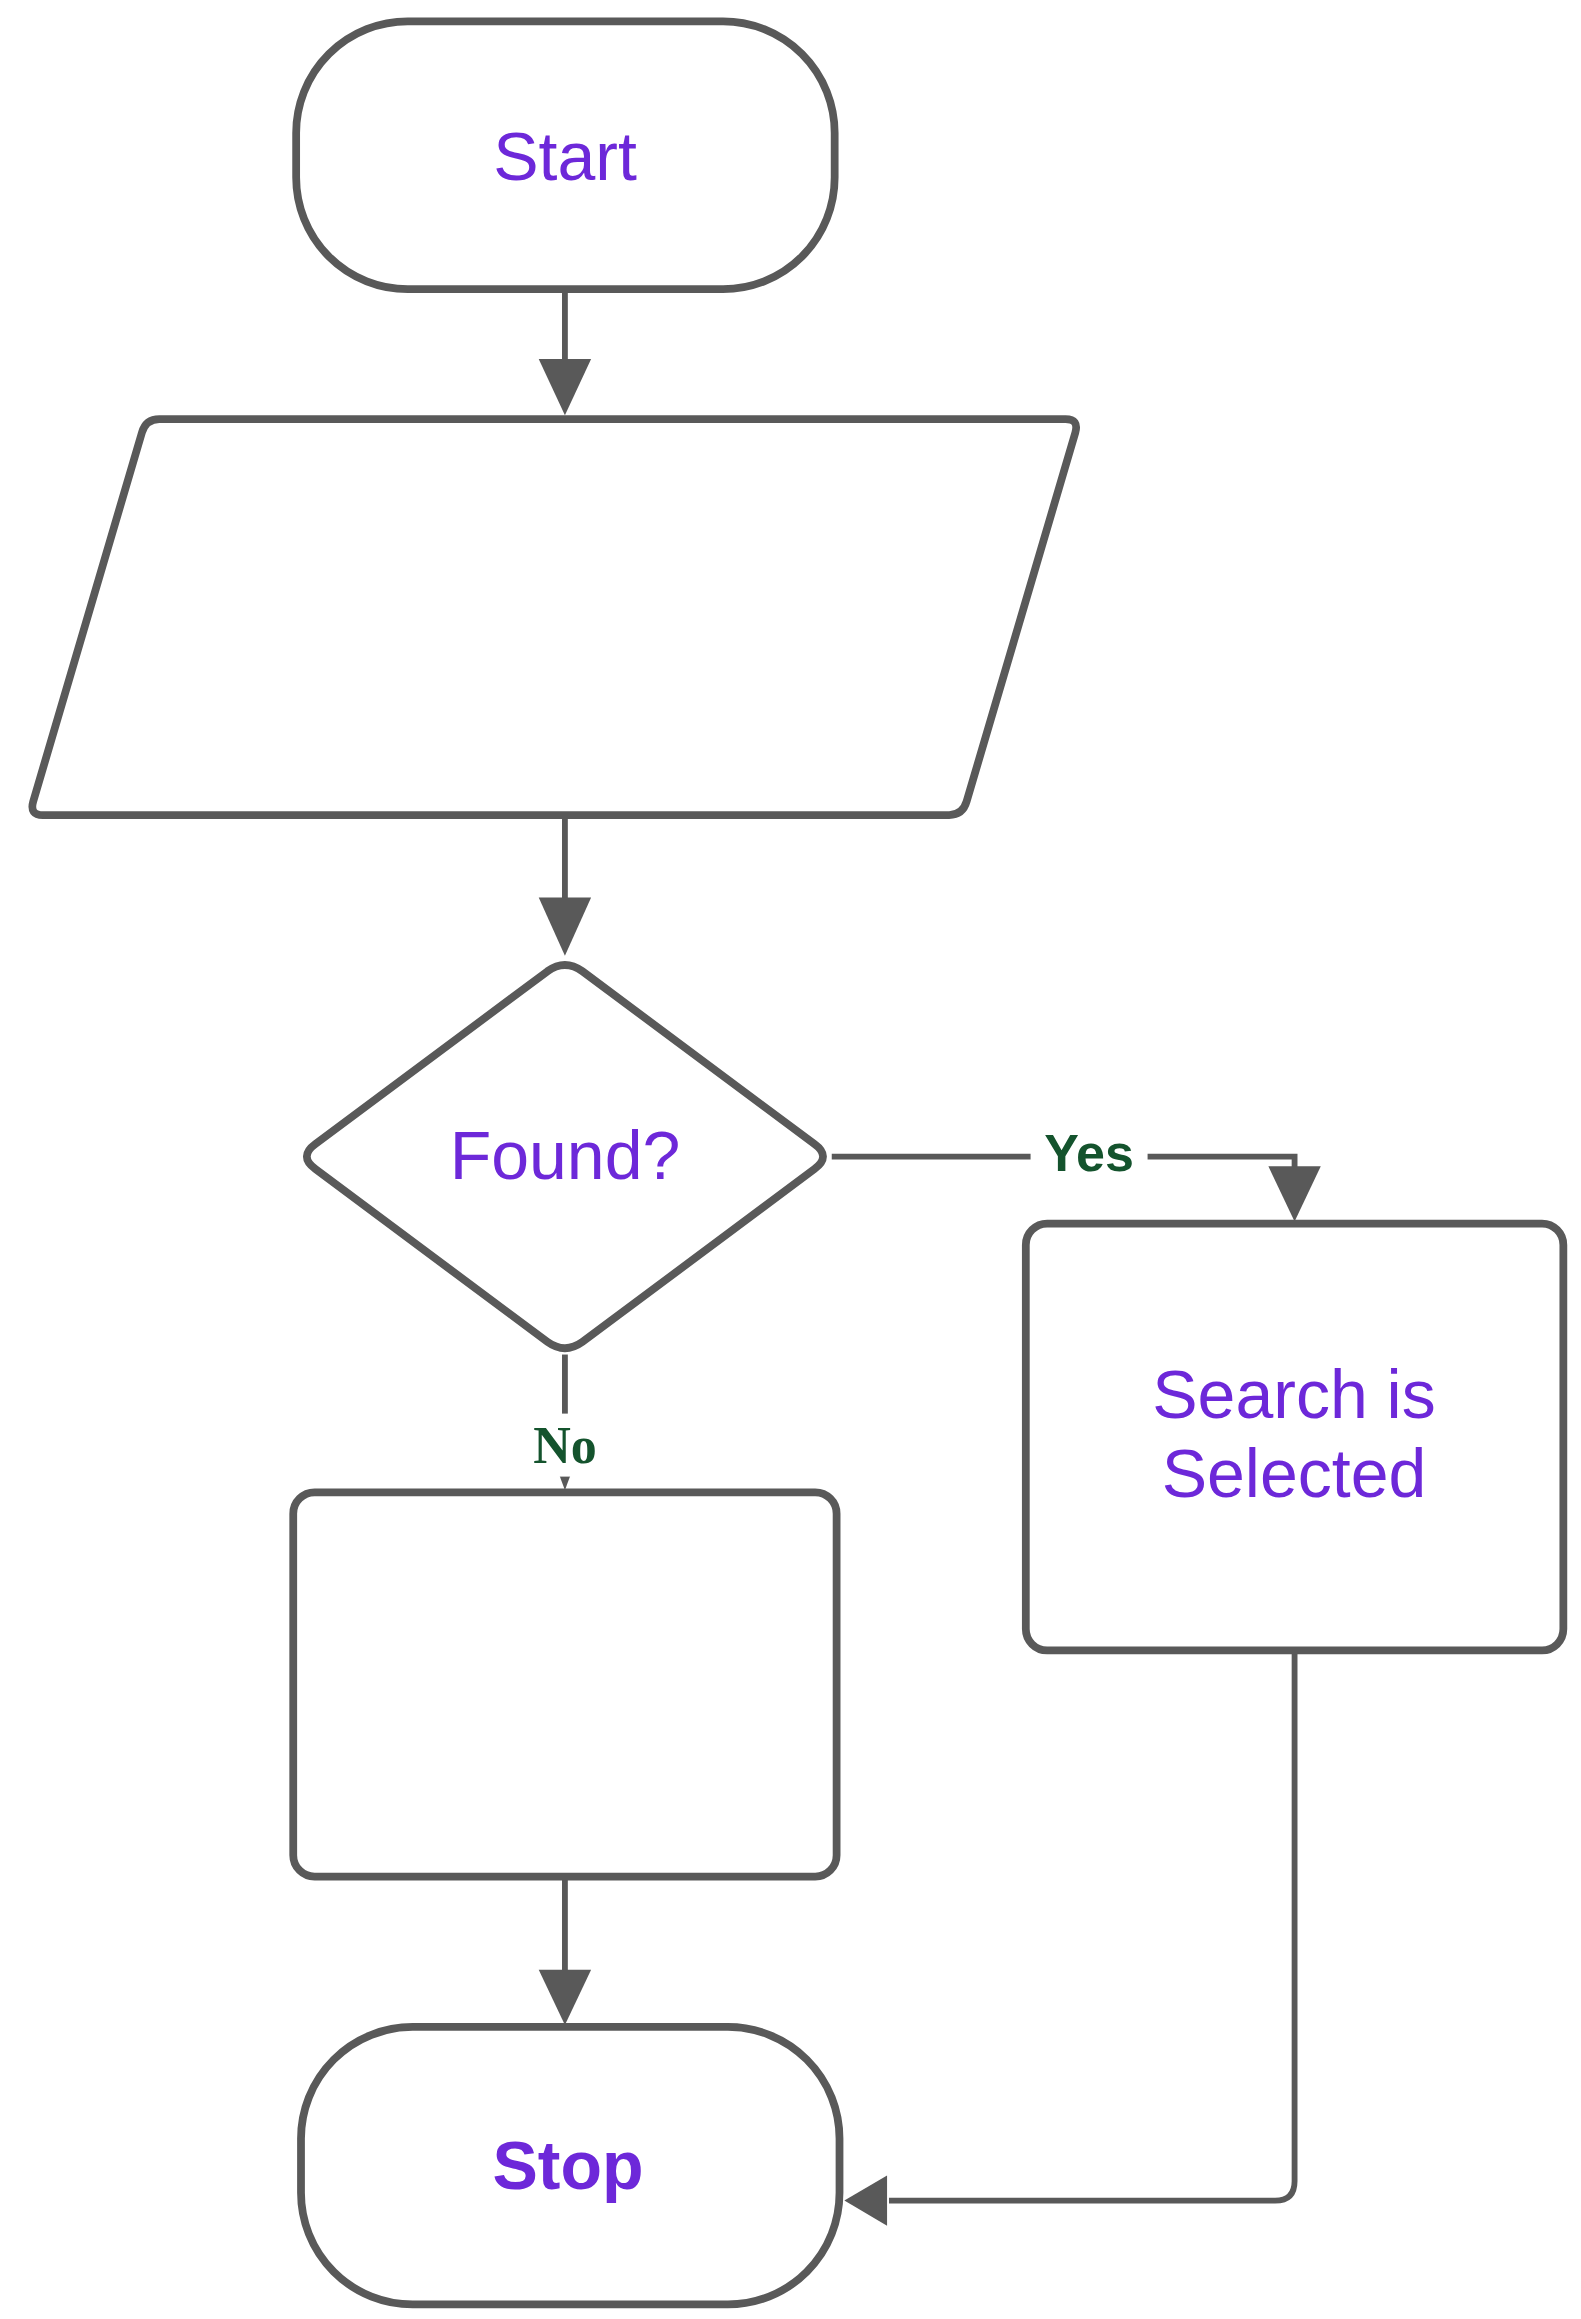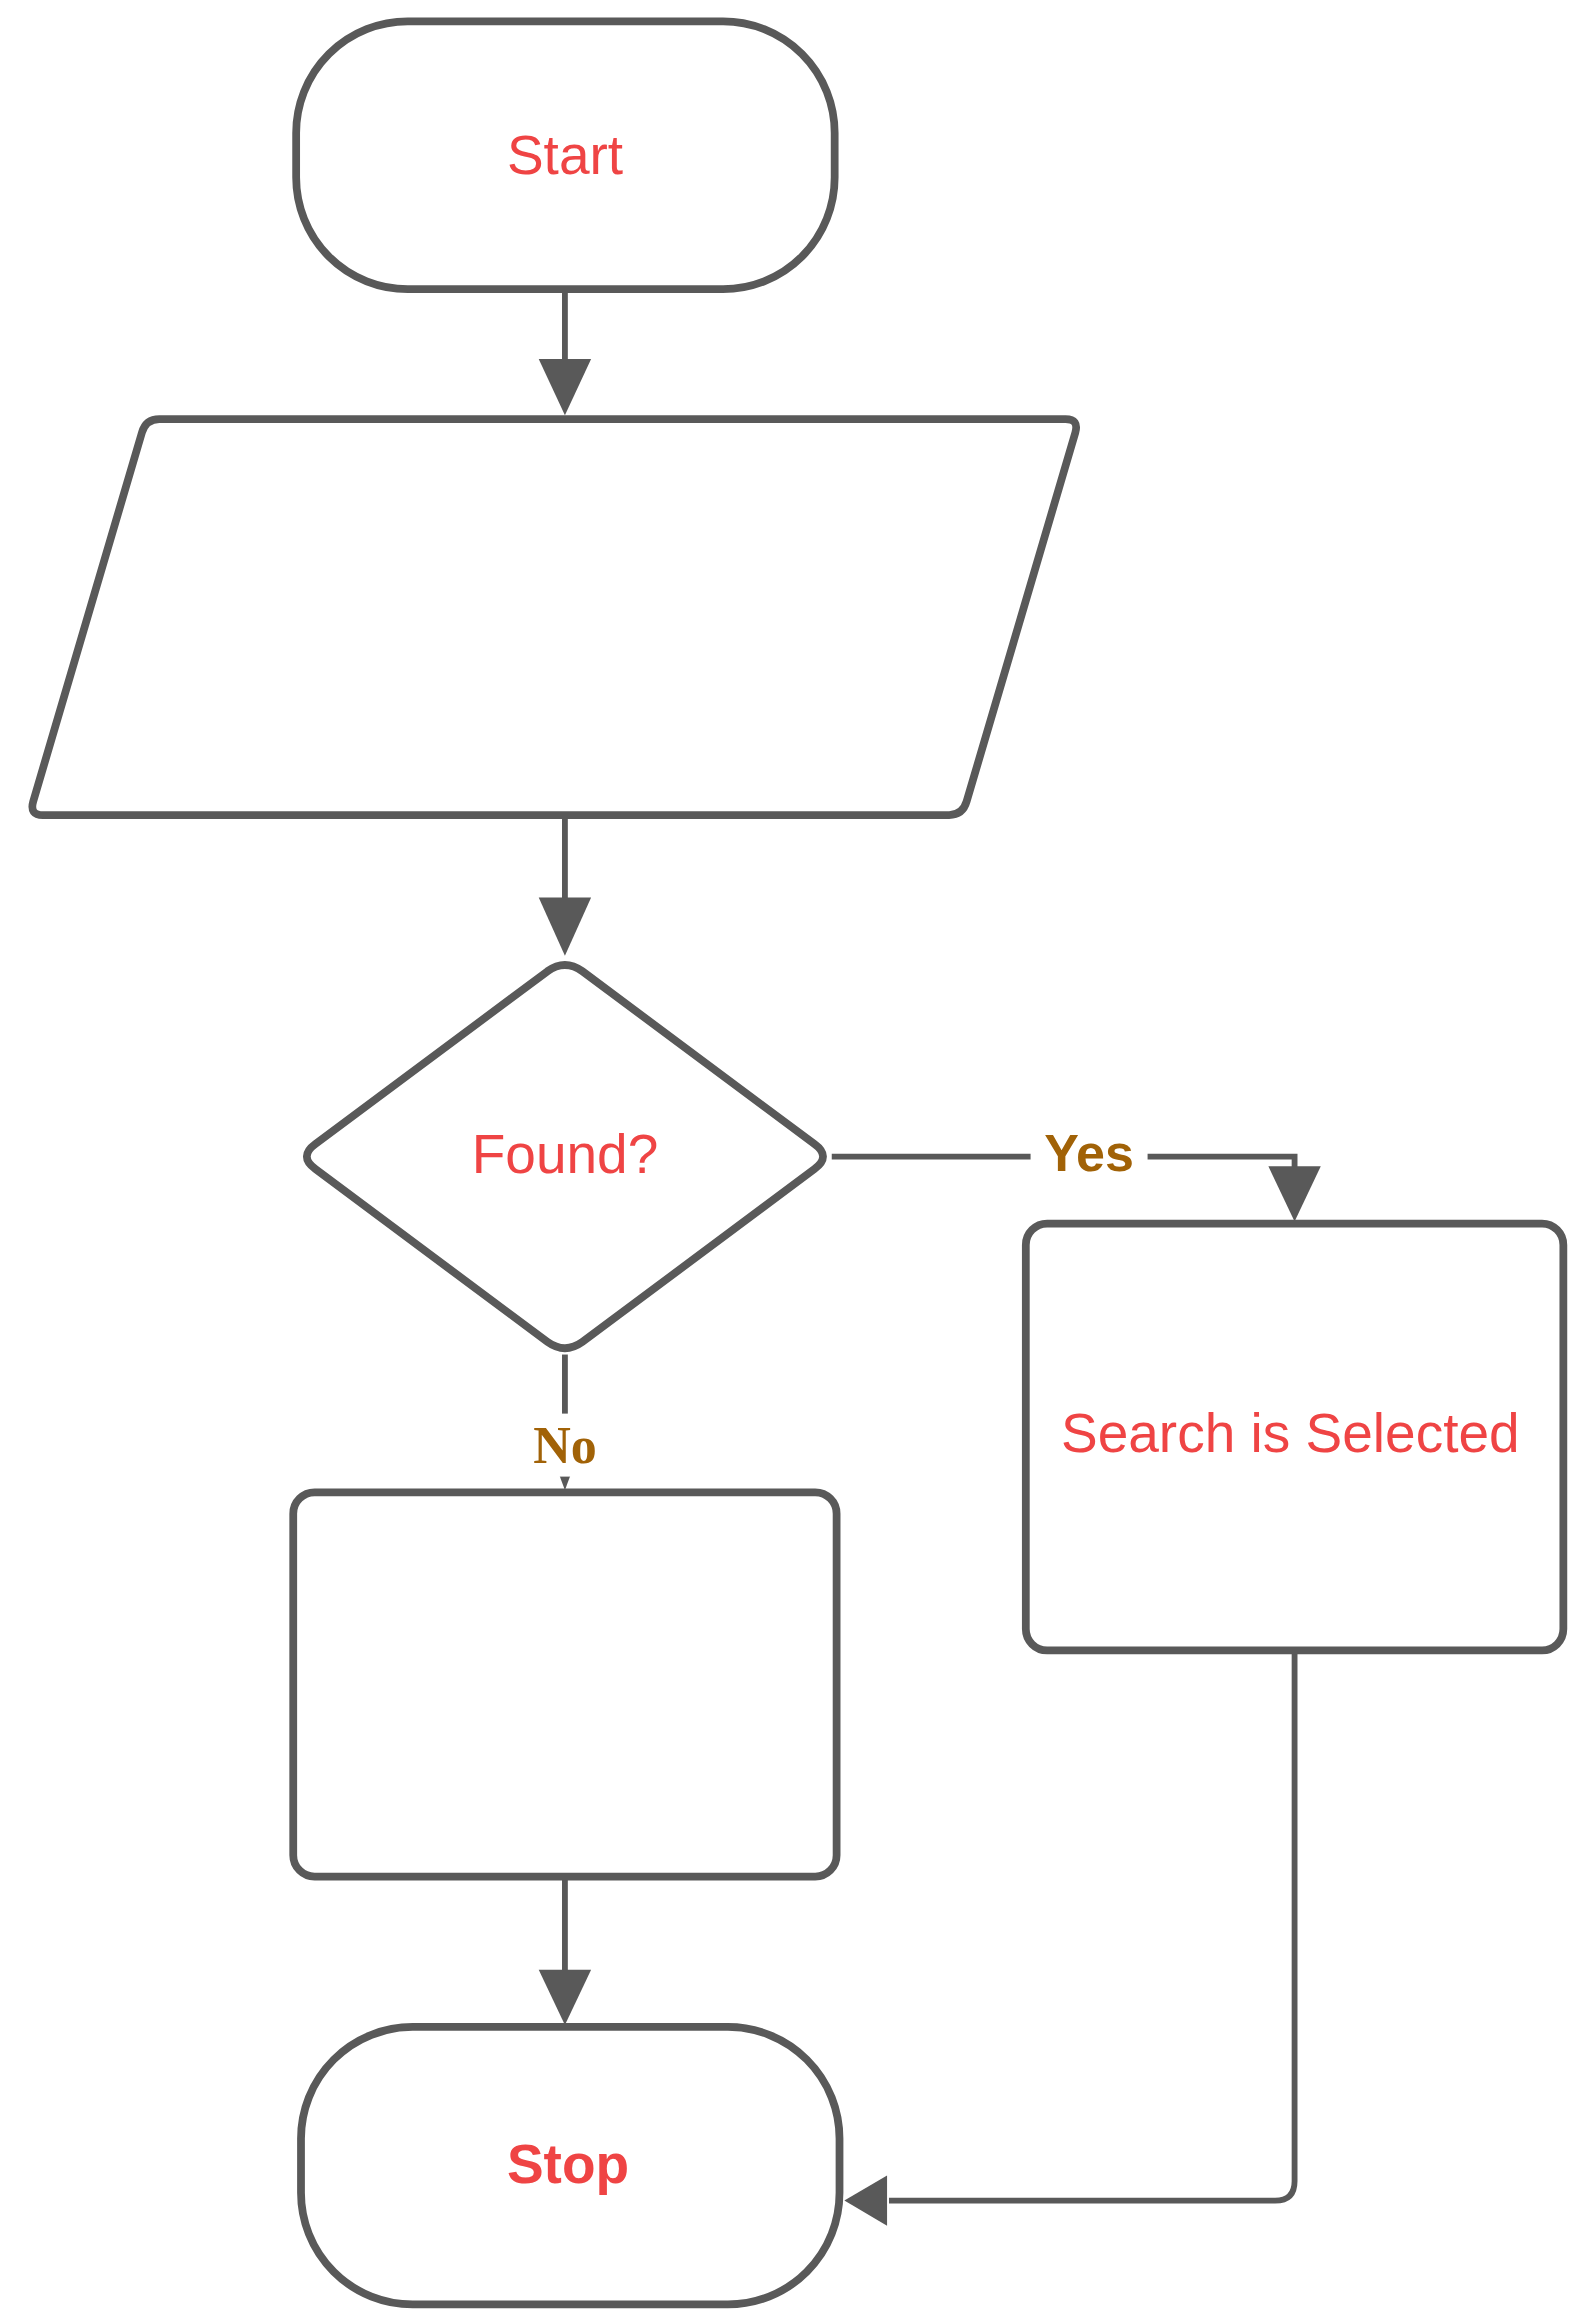--- a/index.html
+++ b/index.html
@@ -10,33 +10,33 @@
     font-family:"Liberation Sans","DejaVu Sans",sans-serif;
     overflow:hidden;
   }
   .canvas svg{position:absolute;left:0;top:0;}
   .shape{fill:#ffffff;stroke:#595959;stroke-width:8;stroke-linejoin:round;}
   .edge{fill:none;stroke:#595959;stroke-width:6;}
   .head{fill:#595959;stroke:none;}
   .lbl{
     position:absolute;
     transform:translate(-50%,-50%);
-    color:#ef4444;
-    font-size:55px;
+    color:#6d28d9;
+    font-size:68px;
     line-height:1.16;
-    text-align:left;
+    text-align:center;
     white-space:nowrap;
   }
   .lbl.wrap{white-space:normal;}
   .w-selected{width:466px;}
   .w-create{width:485px;}
   .edge-lbl{
     position:absolute;
     transform:translate(-50%,-50%);
-    color:#a16207;
+    color:#14532d;
     font-size:52px;
     font-weight:bold;
     background:#ffffff;
     padding:1.9px 13.6px;
     white-space:nowrap;
   }
 </style>
 </head>
 <body>
 

